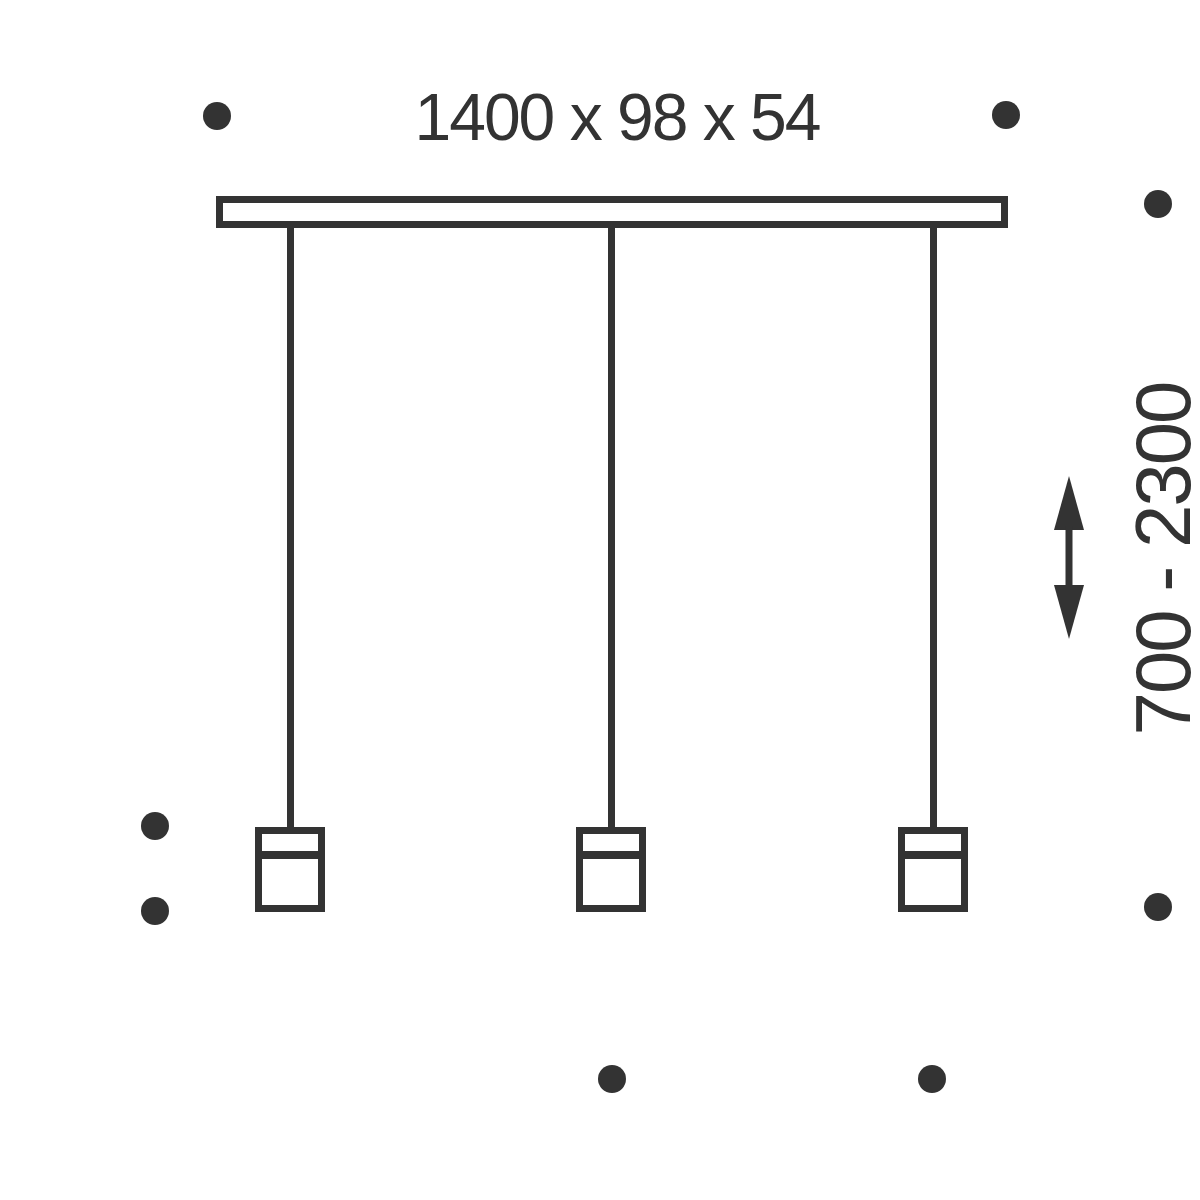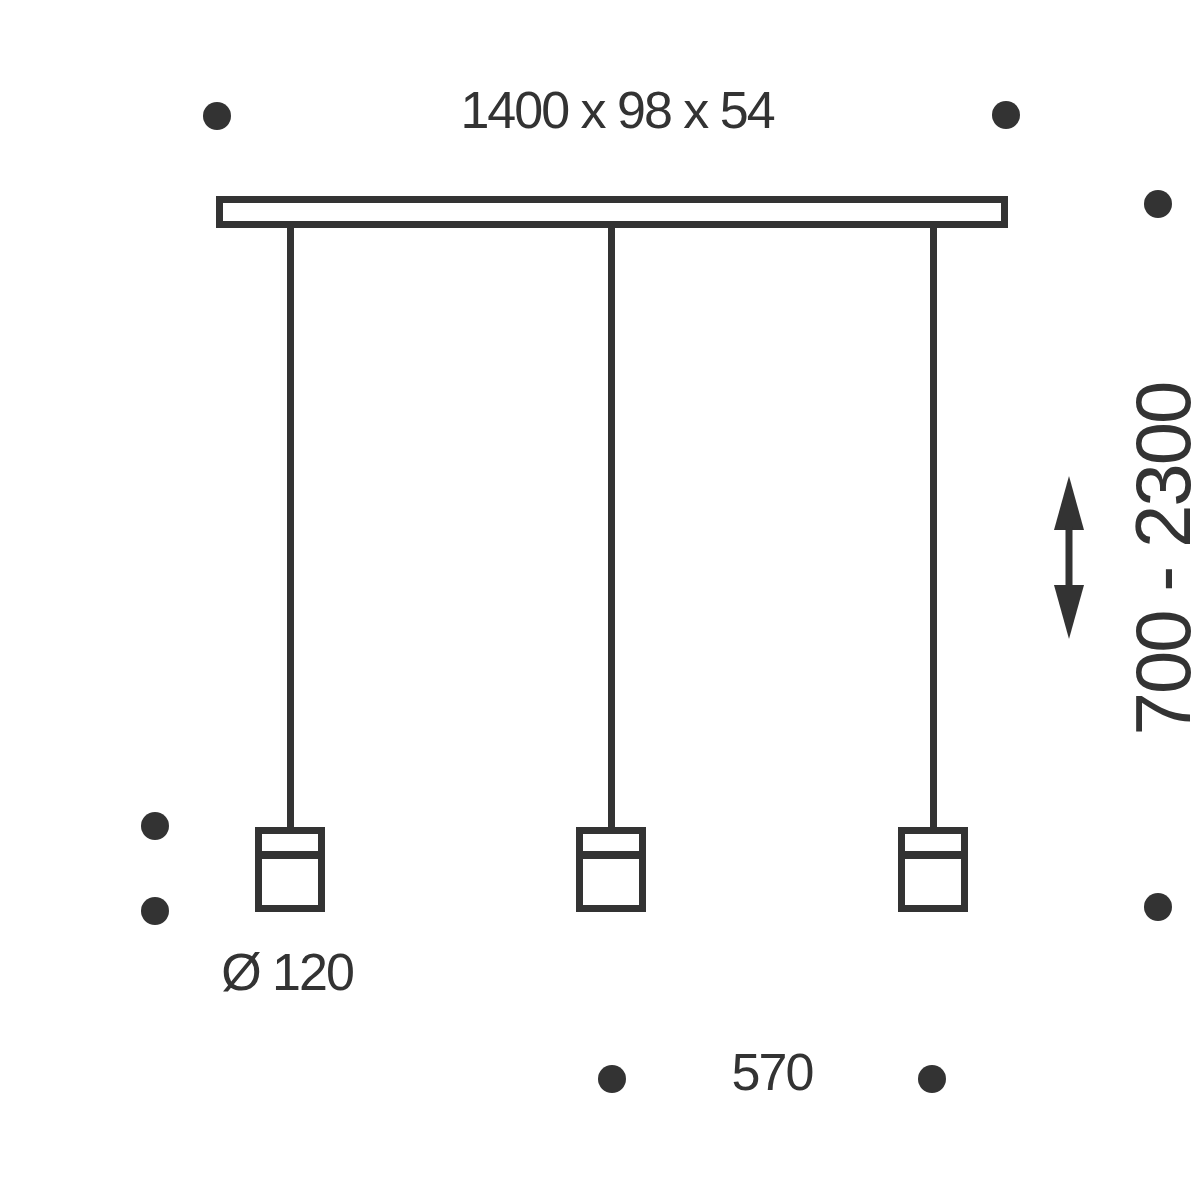--- a/index.html
+++ b/index.html
@@ -13,21 +13,21 @@
   .dot-tl { left:203px; top:102px; }
   .dot-tr { left:992px; top:101px; }
   .dot-ru { left:1144px; top:190px; }
   .dot-lu { left:141px; top:812px; }
   .dot-ll { left:141px; top:897px; }
   .dot-bl { left:598px; top:1065px; }
   .dot-br { left:918px; top:1065px; }
   .dot-rl { left:1144px; top:893px; }
 
   
-  .num { position:absolute; font-size:52px; letter-spacing:-2px; line-height:1;
+  .num { position:absolute; font-size:66px; letter-spacing:-2px; line-height:1;
     white-space:nowrap; color:var(--line,#333); }
   .title { left:297px; top:84px; width:640px; text-align:center; }
   .l139  { left:0px; top:844px; width:130px; text-align:center; }
   .ldia  { left:157px; top:946px; width:260px; text-align:center; }
   .l570  { left:672px; top:1046px; width:200px; text-align:center; }
   .vlabel { position:absolute; left:953px; top:519px; width:420px; height:80px;
     line-height:80px; text-align:center; transform:rotate(-90deg);
     font-size:78px; letter-spacing:-2px; white-space:nowrap; color:var(--line,#333); }
 
   
@@ -83,17 +83,15 @@
 
   <svg class="arrow" width="36" height="163" viewBox="0 0 36 163">
     <polygon points="18,0 33,54 3,54" fill="currentColor"></polygon>
     <rect x="14.5" y="50" width="7" height="63" fill="currentColor"></rect>
     <polygon points="18,163 33,109 3,109" fill="currentColor"></polygon>
   </svg>
 
   <div class="vlabel">700 - 2300</div>
 
 
-  <div class="num ldia">Ø 120</div>
 
-  <div class="num l570">570</div>
 
 </div>
 
 </body></html>

